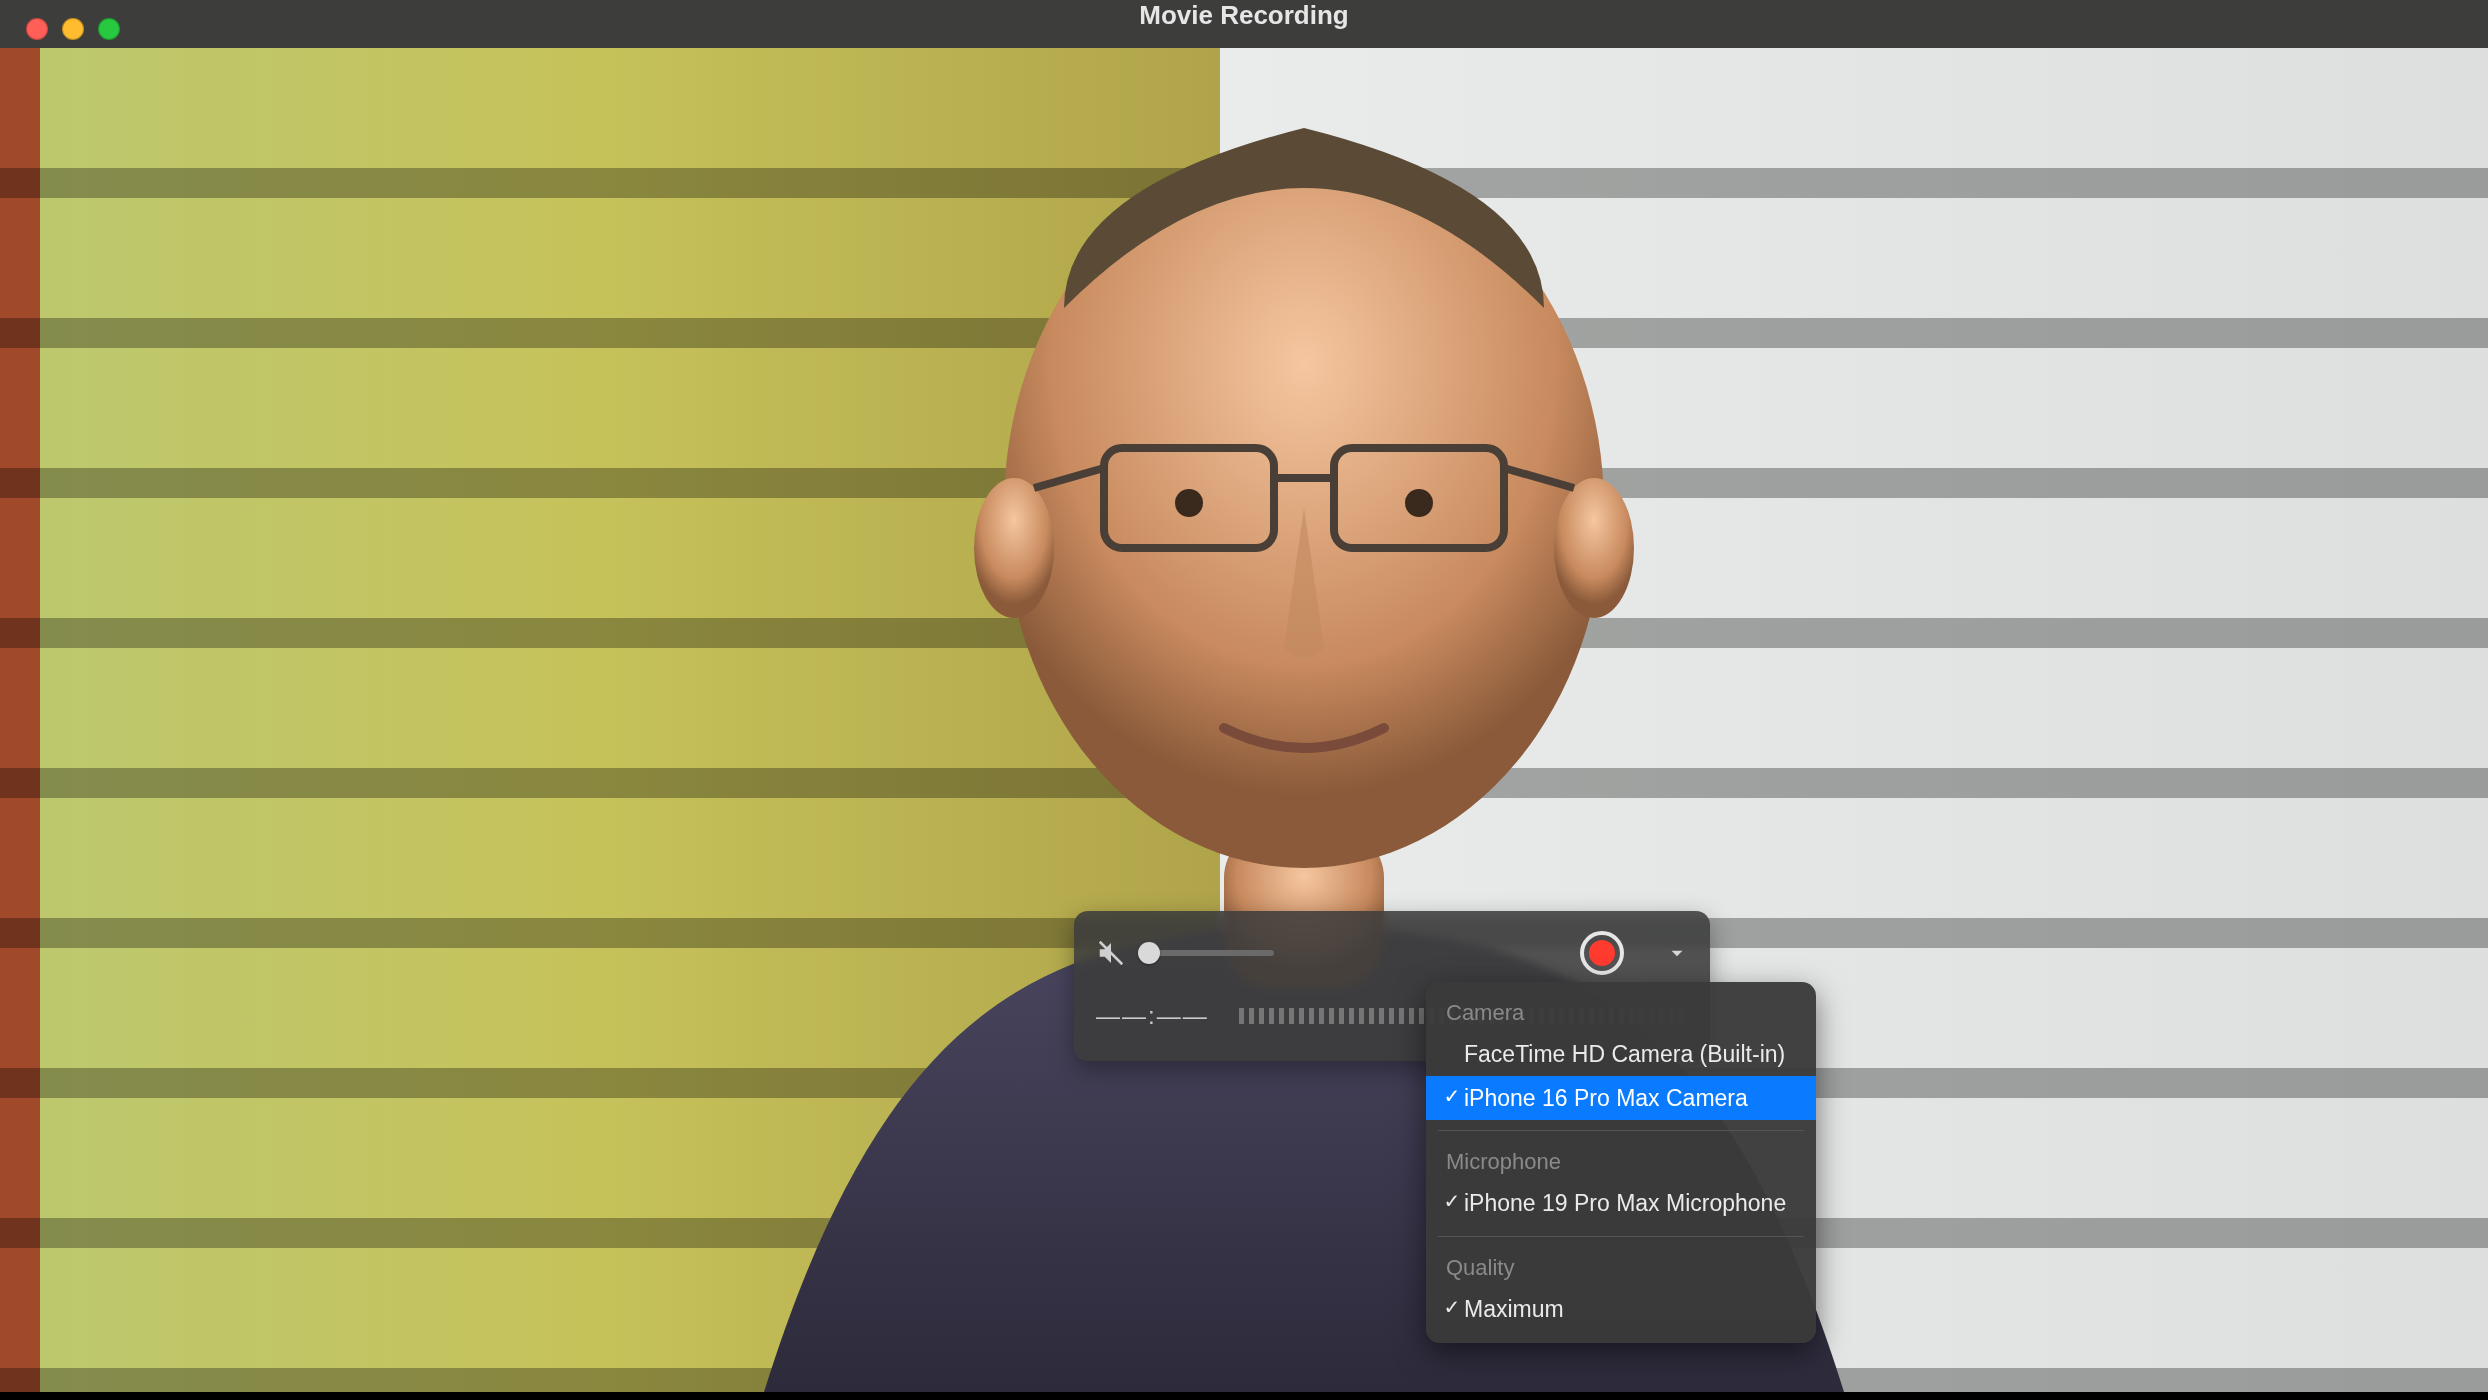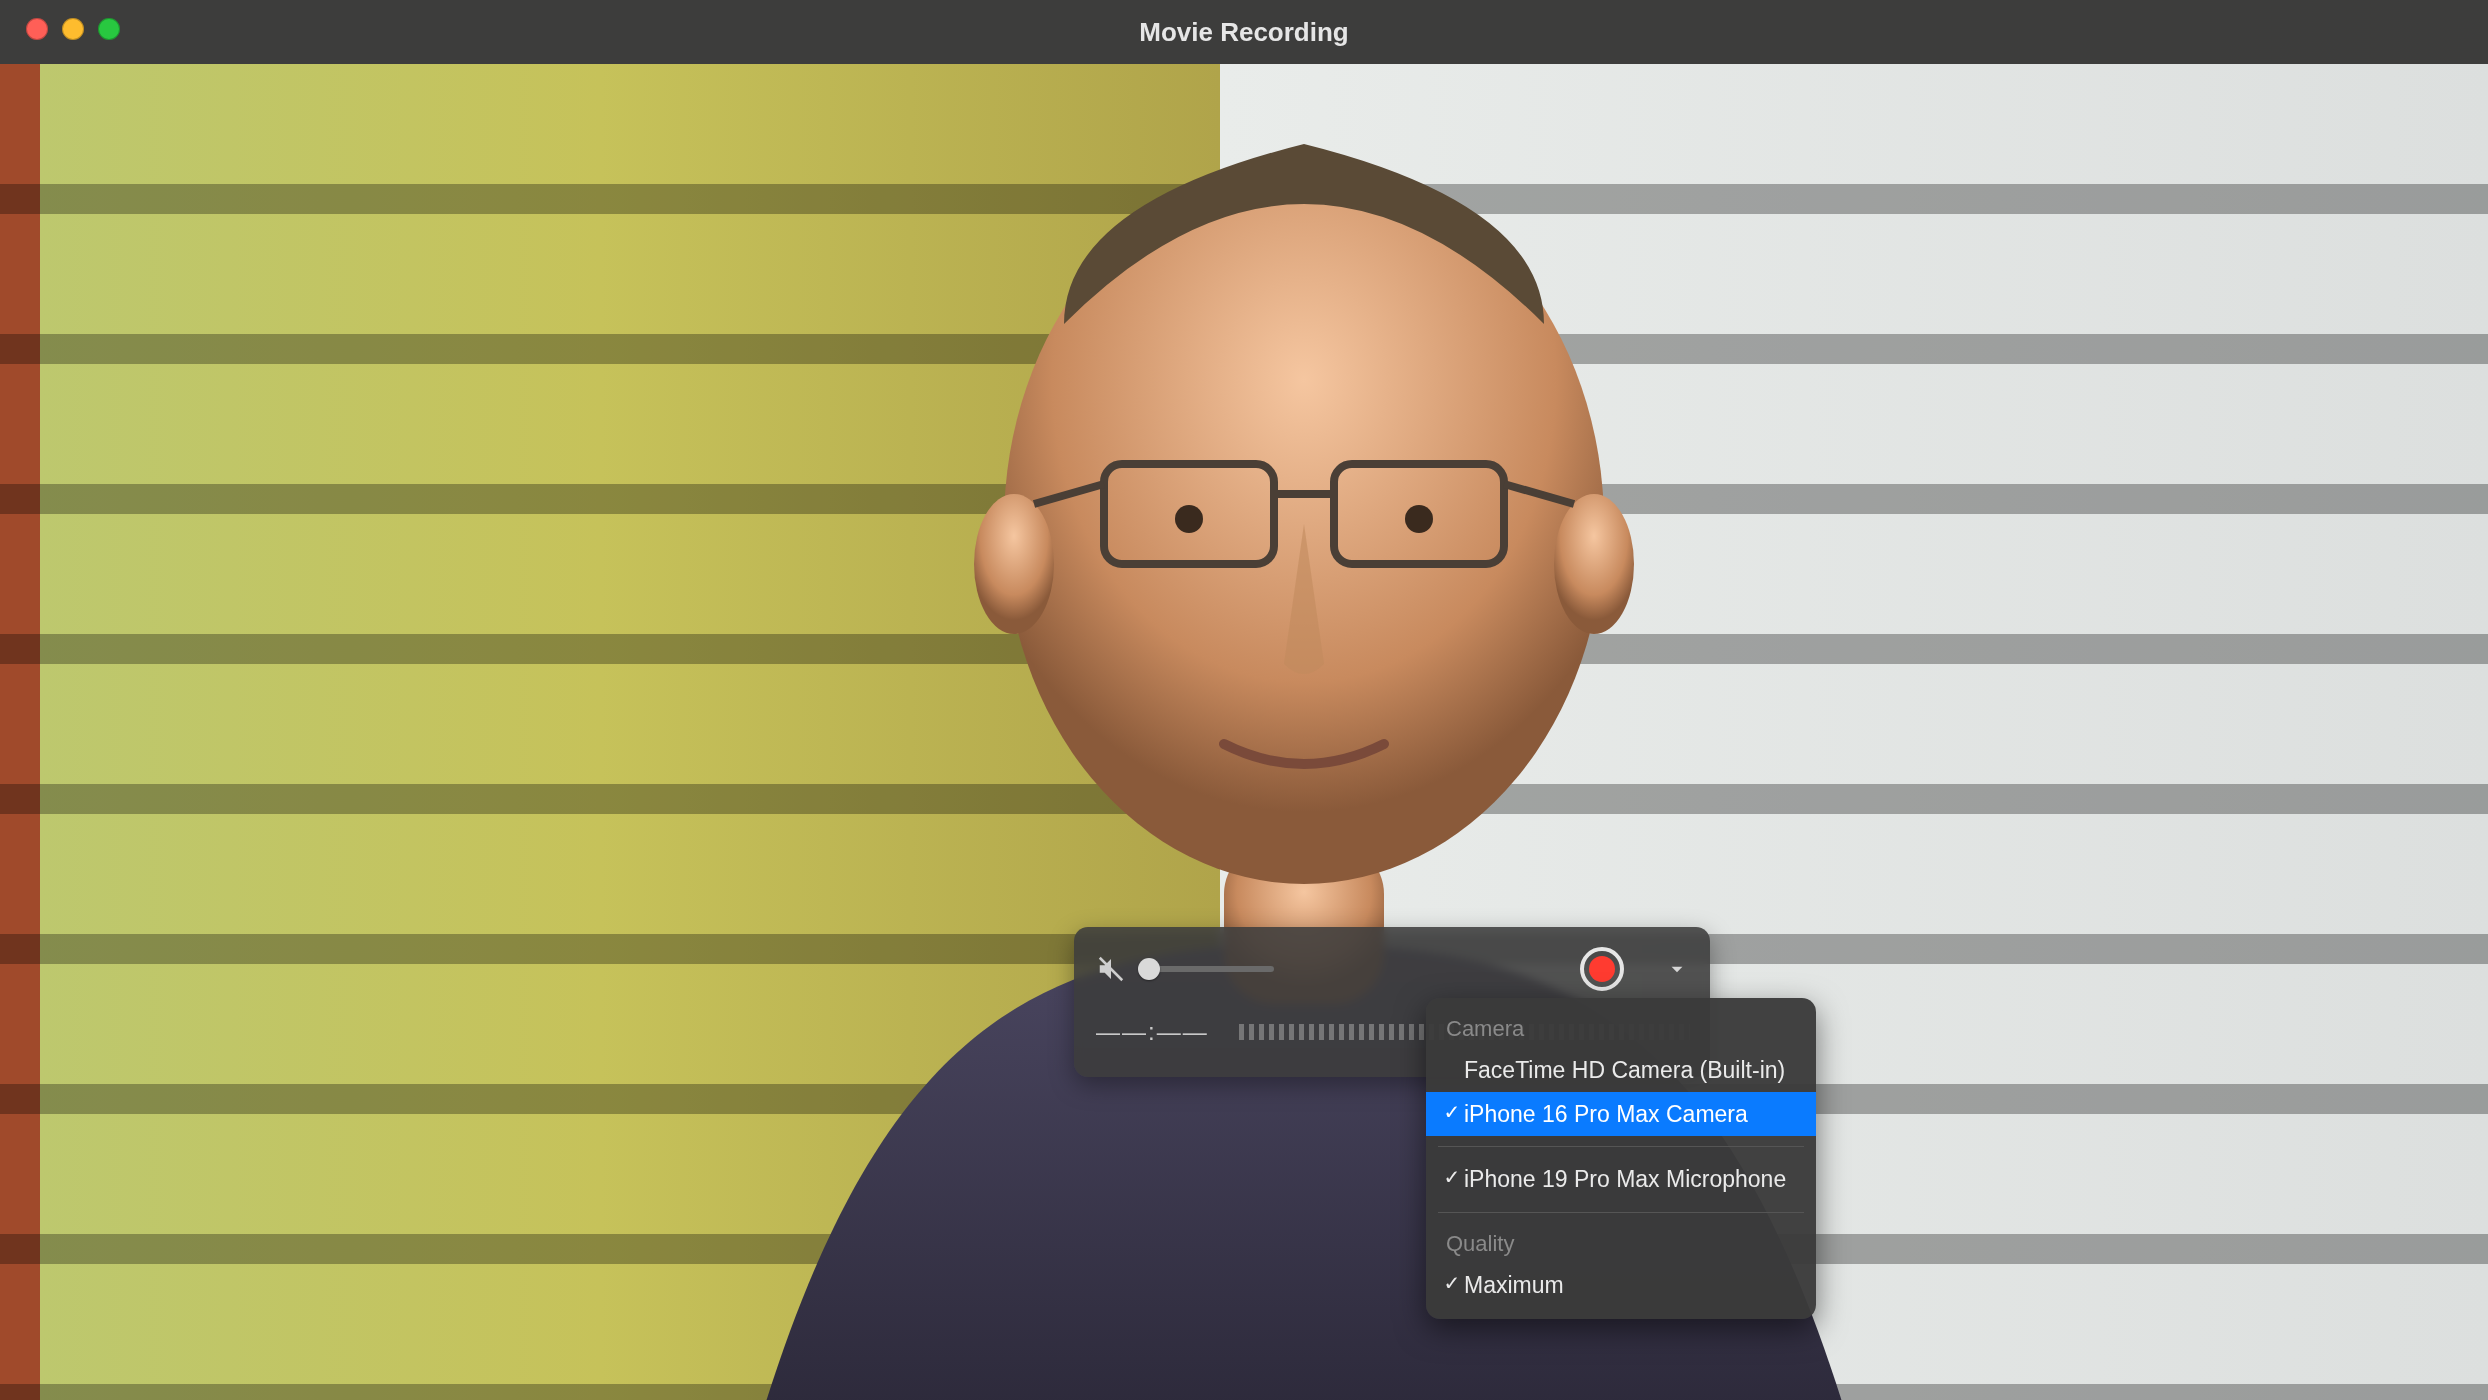--- a/index.html
+++ b/index.html
@@ -2,24 +2,24 @@
 <html><head>
 <meta charset="utf-8">
 <style>
   * { margin: 0; padding: 0; box-sizing: border-box; font-family: -apple-system, "Helvetica Neue", Arial, sans-serif; }
   html, body { width: 2488px; height: 1400px; background: #000; overflow: hidden; }
 
   
   .titlebar {
     position: relative;
     width: 100%;
-    height: 64px;
+    height: 48px;
     background: #3d3d3c;
     display: flex;
-    align-items: center;
+    align-items: flex-start;
     justify-content: center;
   }
   .traffic-lights {
     position: absolute;
     left: 26px;
     top: 18px;
     display: flex;
     gap: 14px;
   }
   .tl {
@@ -256,20 +256,21 @@
           <span>FaceTime HD Camera (Built-in)</span>
         </div>
         <div class="menu-item checked highlight">
           <span class="check">✓</span>
           <span>iPhone 16 Pro Max Camera</span>
         </div>
       </div>
 
     <div class="menu-sep"></div>
 
+    <div class="menu-header">Microphone</div>
     <div id="mic-items">
         <div class="menu-item checked">
           <span class="check">✓</span>
           <span>iPhone 19 Pro Max Microphone</span>
         </div>
       </div>
 
     <div class="menu-sep"></div>
 
     <div class="menu-header">Quality</div>

